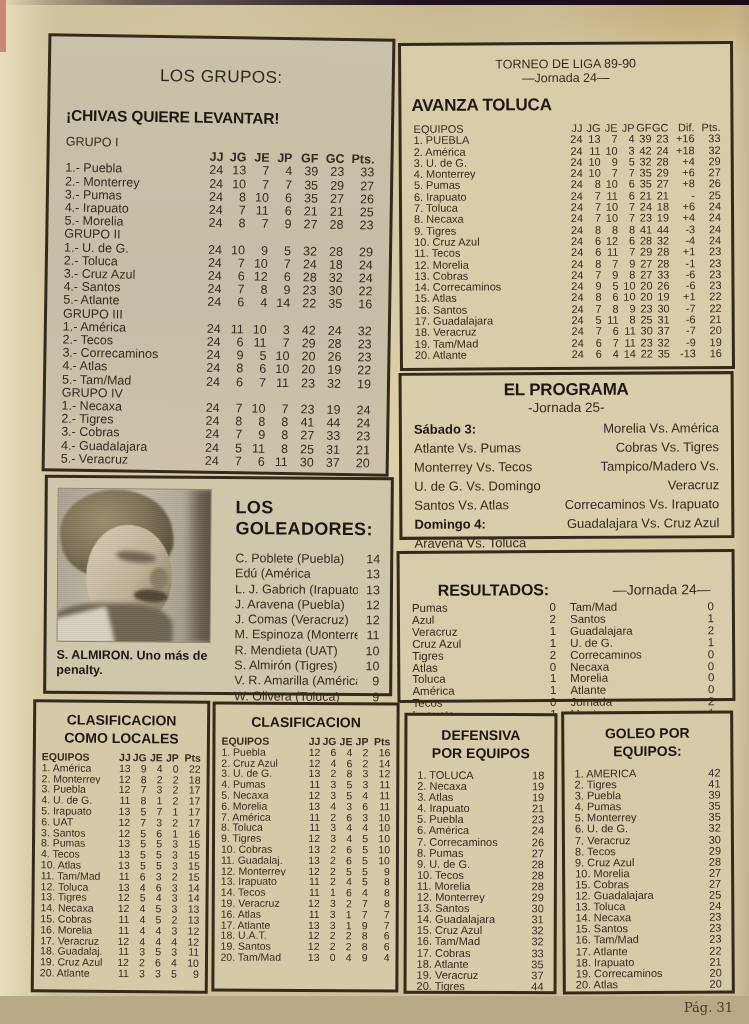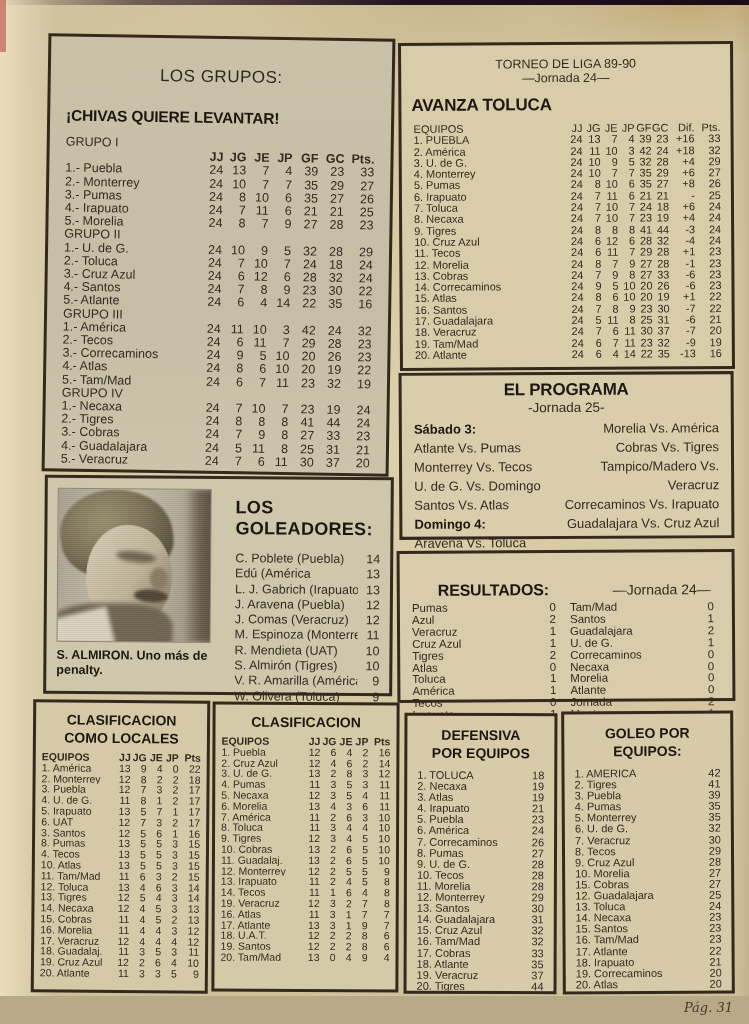--- a/index.html
+++ b/index.html
@@ -124,21 +124,21 @@
   .cls-tbl .c0{text-align:left;}
 
   .defensiva{left:404px;top:713px;width:153px;height:281px;background:#d7cbaa;transform:rotate(.2deg);}
   .goleo{left:562px;top:711px;width:172px;height:283px;background:#d6caa8;transform:rotate(-.35deg);}
   .pair-inner{padding:10px 10px 0 10px;}
   .pair-tbl{margin-top:8px;font-size:11px;line-height:11.1px;}
   .pair-tbl .trow{grid-template-columns:1fr 24px;}
   .pair-tbl .c1{text-align:right;}
 
   .pagina{position:absolute;right:16px;top:1000px;font-family:"DejaVu Serif",serif;
-     font-style:italic;font-size:13px;color:#453a2b;}
+     font-size:13px;color:#453a2b;}
 </style>
 </head>
 <body>
 
 <div class="sheet">
   <div class="top-edge"></div>
   <div class="left-red"></div>
 
   <div class="nbox grupos">
     <div class="grupos-inner">

